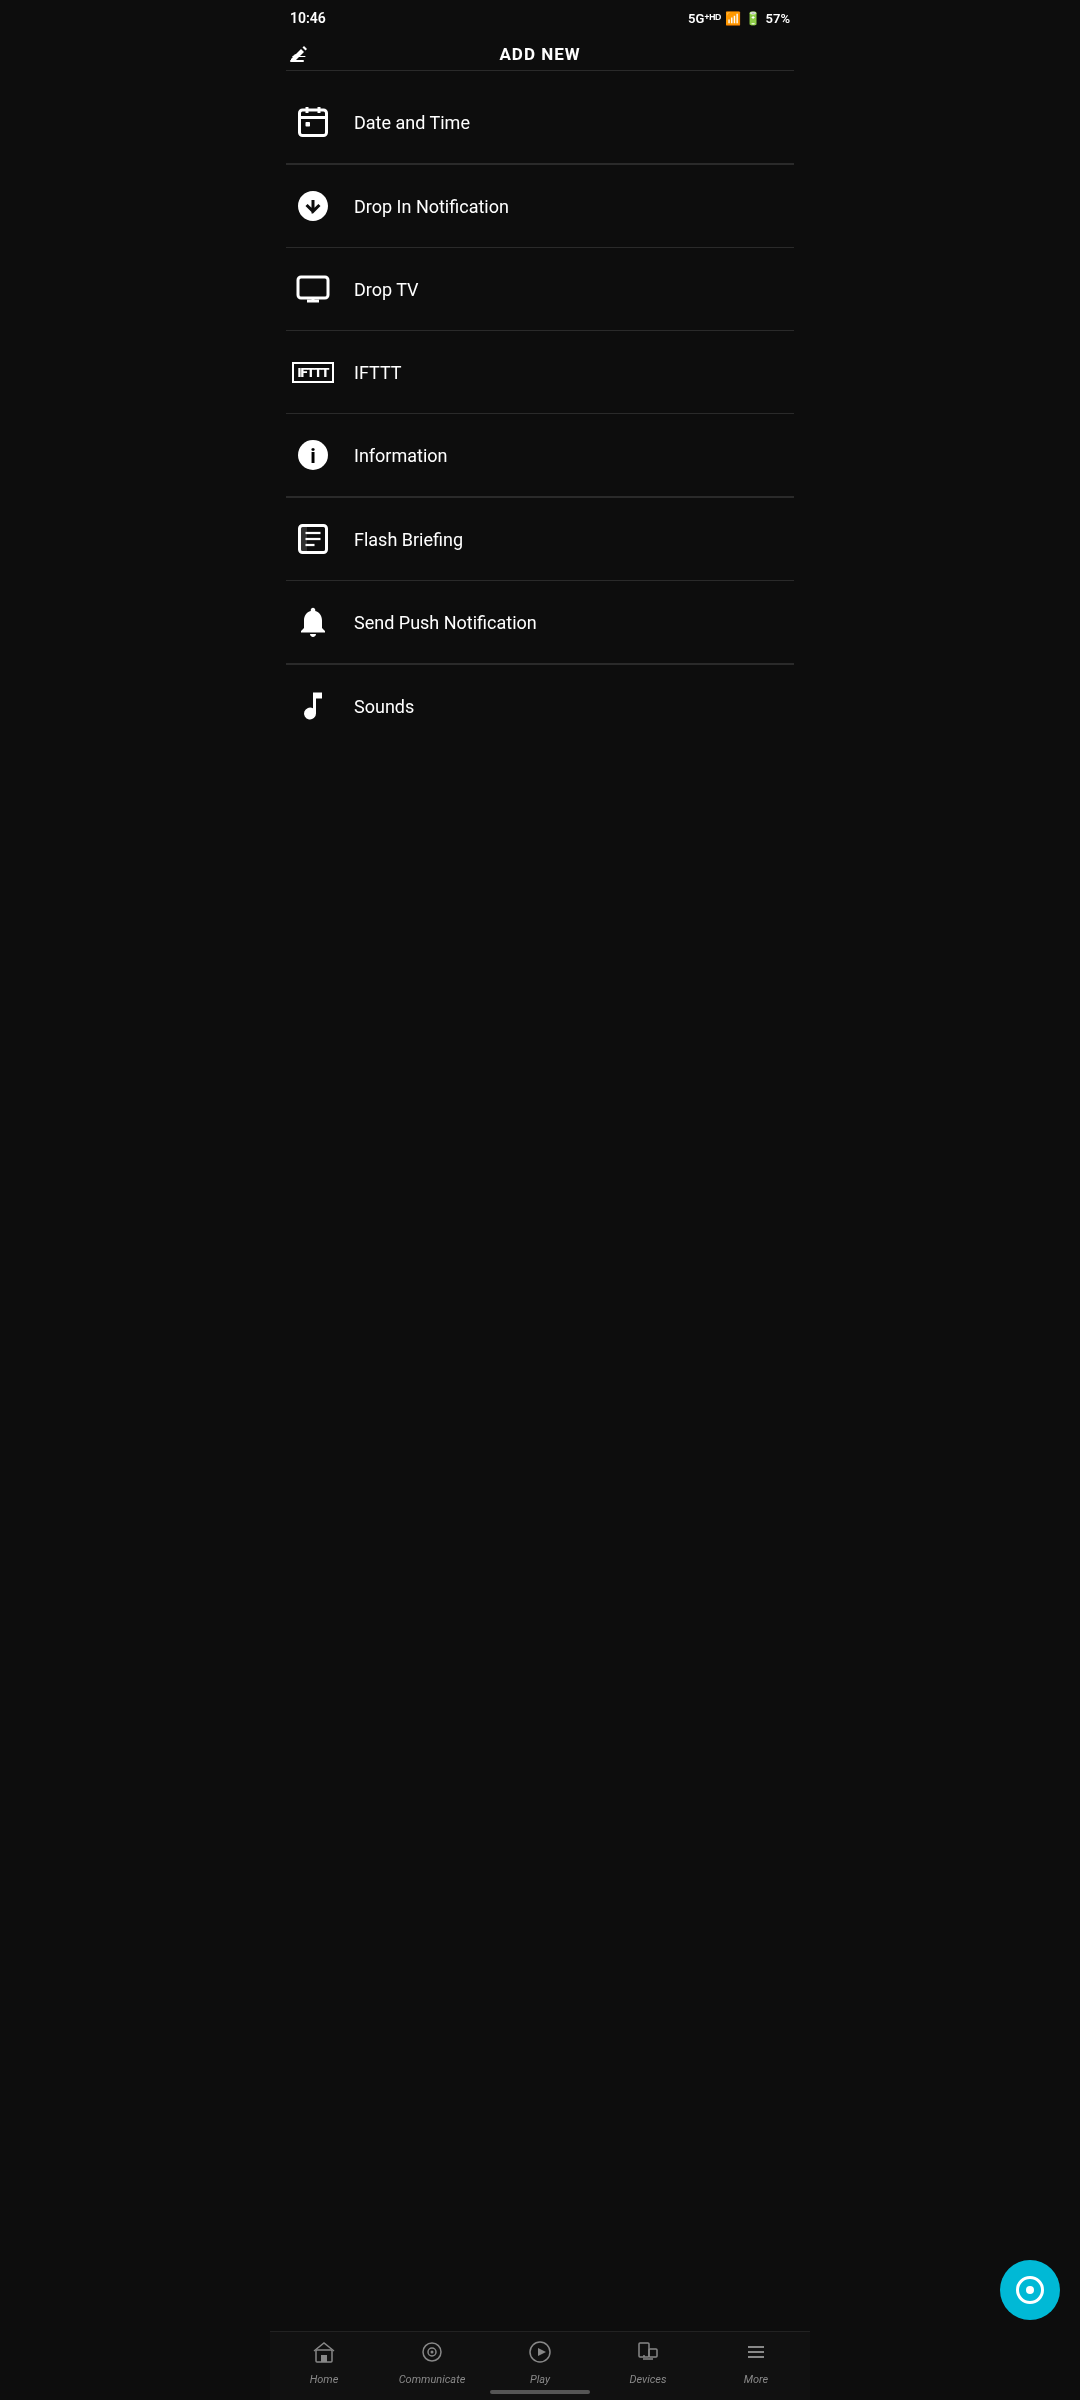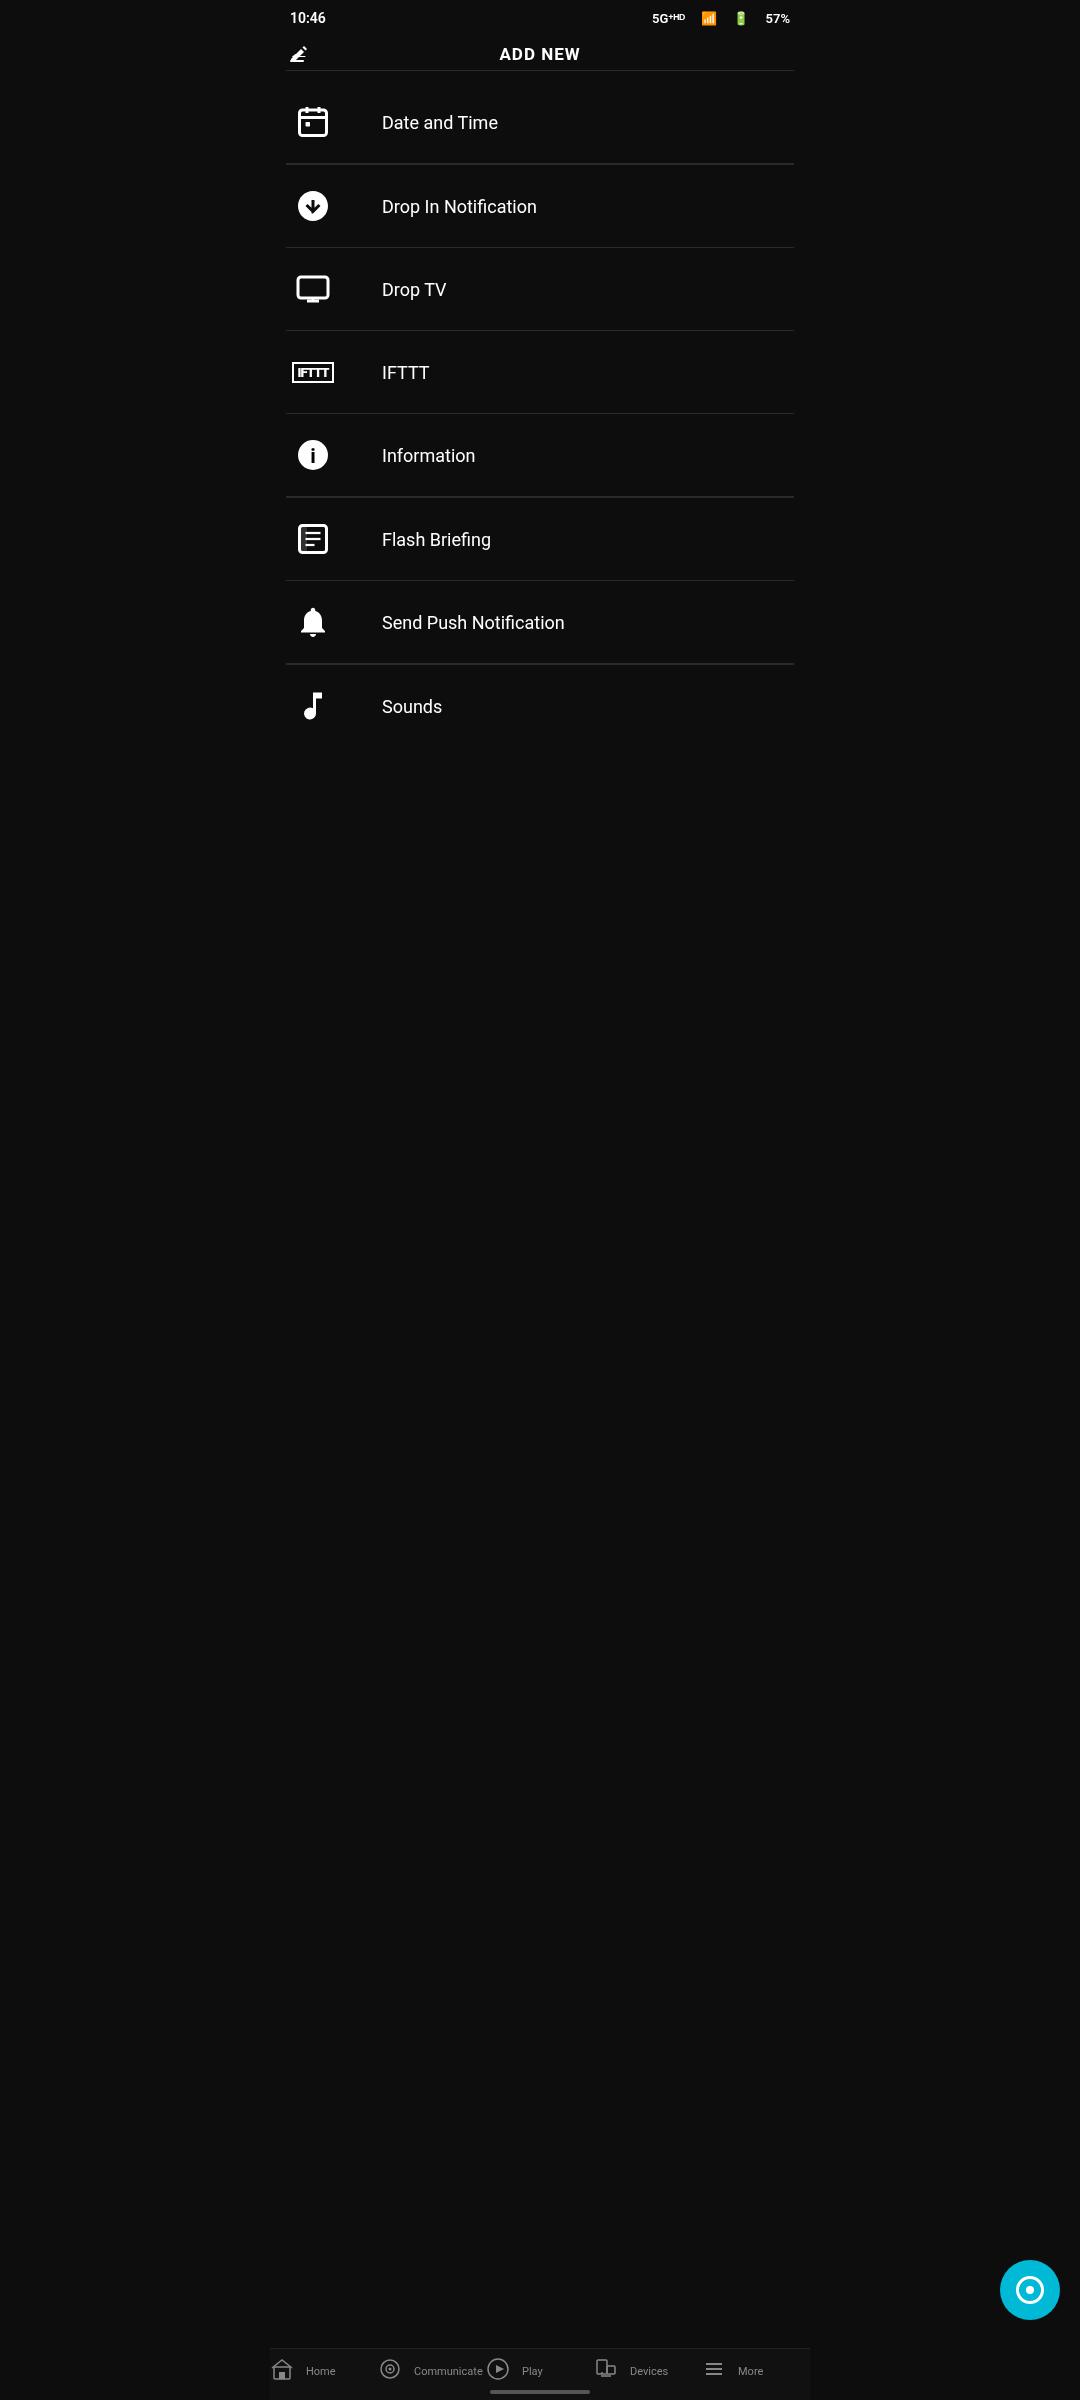--- a/index.html
+++ b/index.html
@@ -19,21 +19,21 @@
     .status-bar {
       display: flex;
       justify-content: space-between;
       padding: 10px 20px 6px;
       font-size: 14px;
       font-weight: 600;
     }
     .status-right {
       display: flex;
       align-items: center;
-      gap: 16px;
+      gap: 4px;
       font-size: 13px;
     }
 
     
     .header {
       display: flex;
       align-items: flex-end;
       padding: 10px 18px 6px;
       position: relative;
     }
@@ -70,21 +70,20 @@
       margin: 0 16px;
     }
 
     
     .menu-item {
       display: flex;
       align-items: center;
       padding: 18px 20px;
       cursor: pointer;
       min-height: 72px;
-      gap: 28px;
     }
     .item-icon {
       width: 46px;
       height: 46px;
       display: flex;
       align-items: center;
       justify-content: center;
       margin-right: 18px;
       flex-shrink: 0;
     }
@@ -151,24 +150,26 @@
       max-width: 540px;
       background: #111111;
       display: flex;
       justify-content: space-around;
       align-items: center;
       padding: 8px 0 14px;
       border-top: 1px solid #222;
     }
     .nav-item {
       display: flex;
-      align-items: center;
-      gap: 12px;
+      flex-direction: column;
+      align-items: center;
+      gap: 4px;
       cursor: pointer;
       flex: 1;
+      font-style: italic;
     }
     .nav-icon {
       font-size: 22px;
       color: #888;
     }
     .nav-label {
       font-size: 11px;
       color: #888;
     }
 

